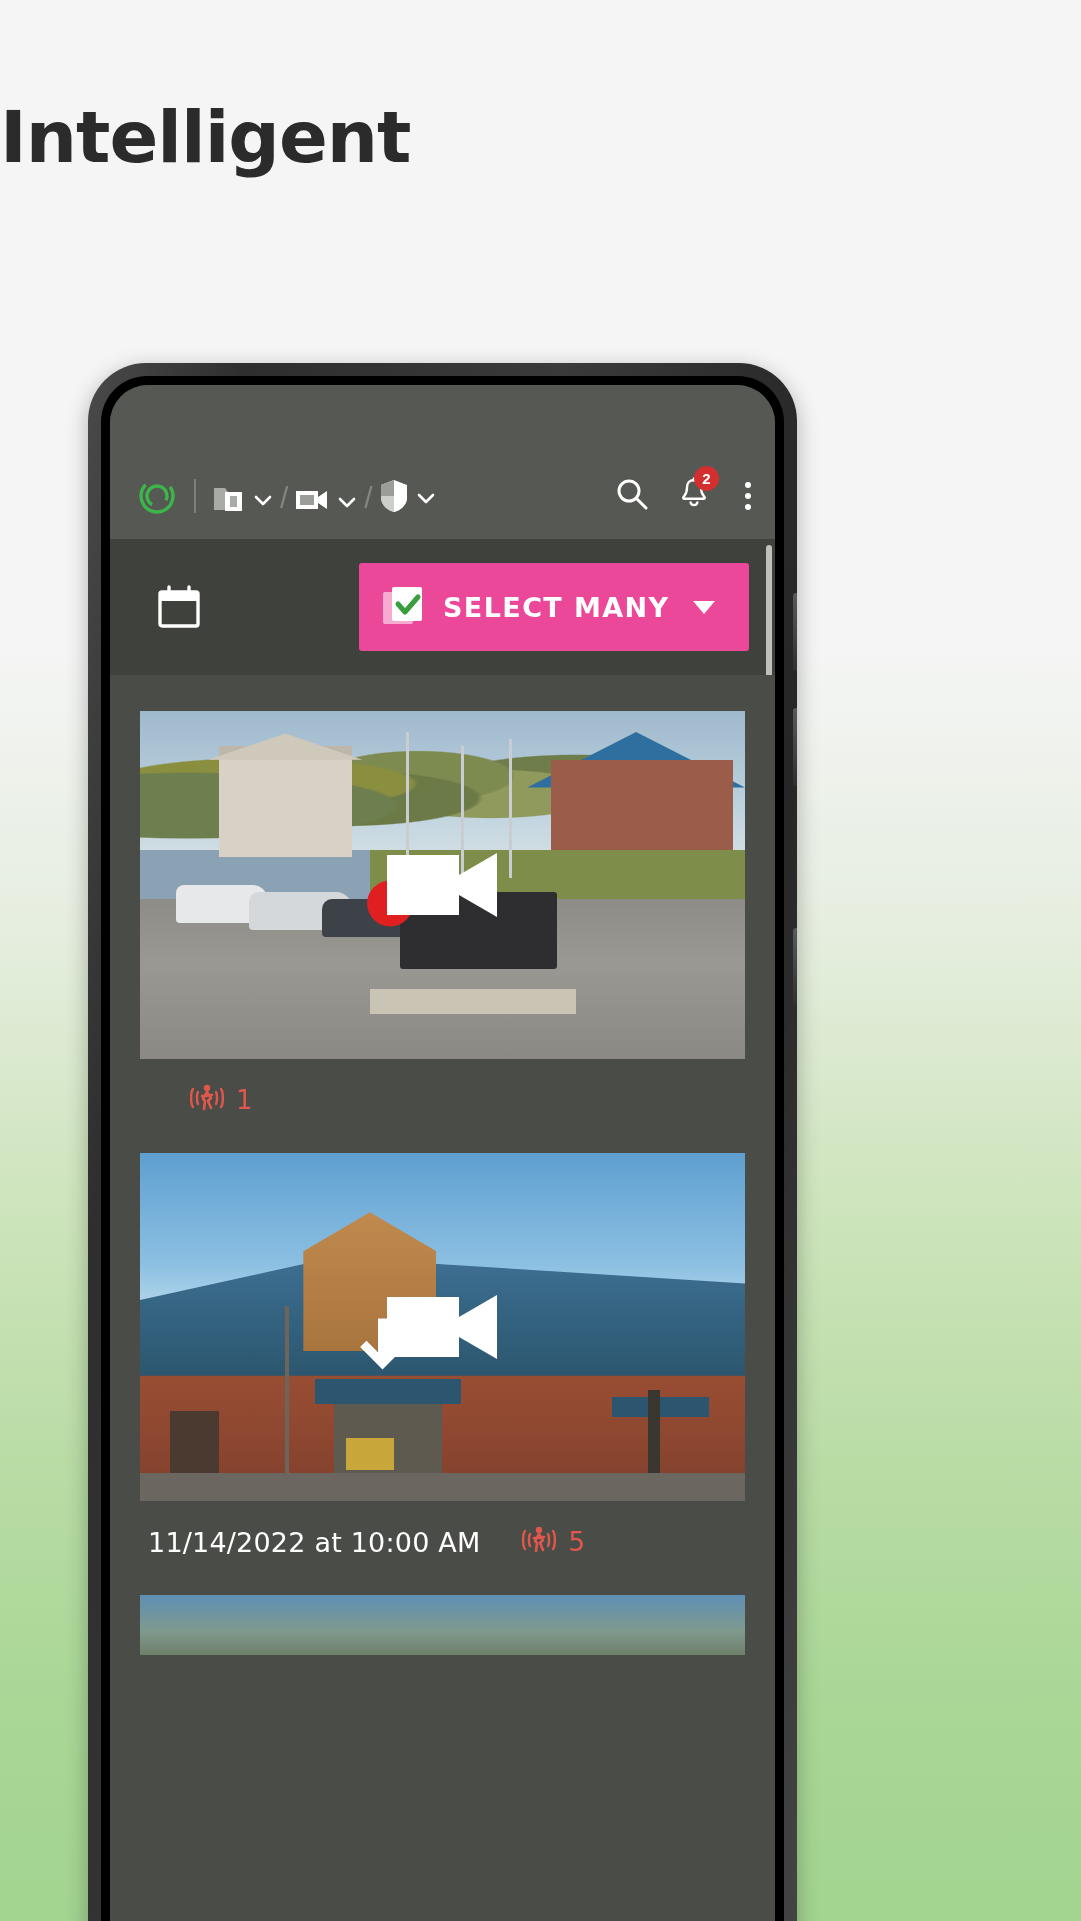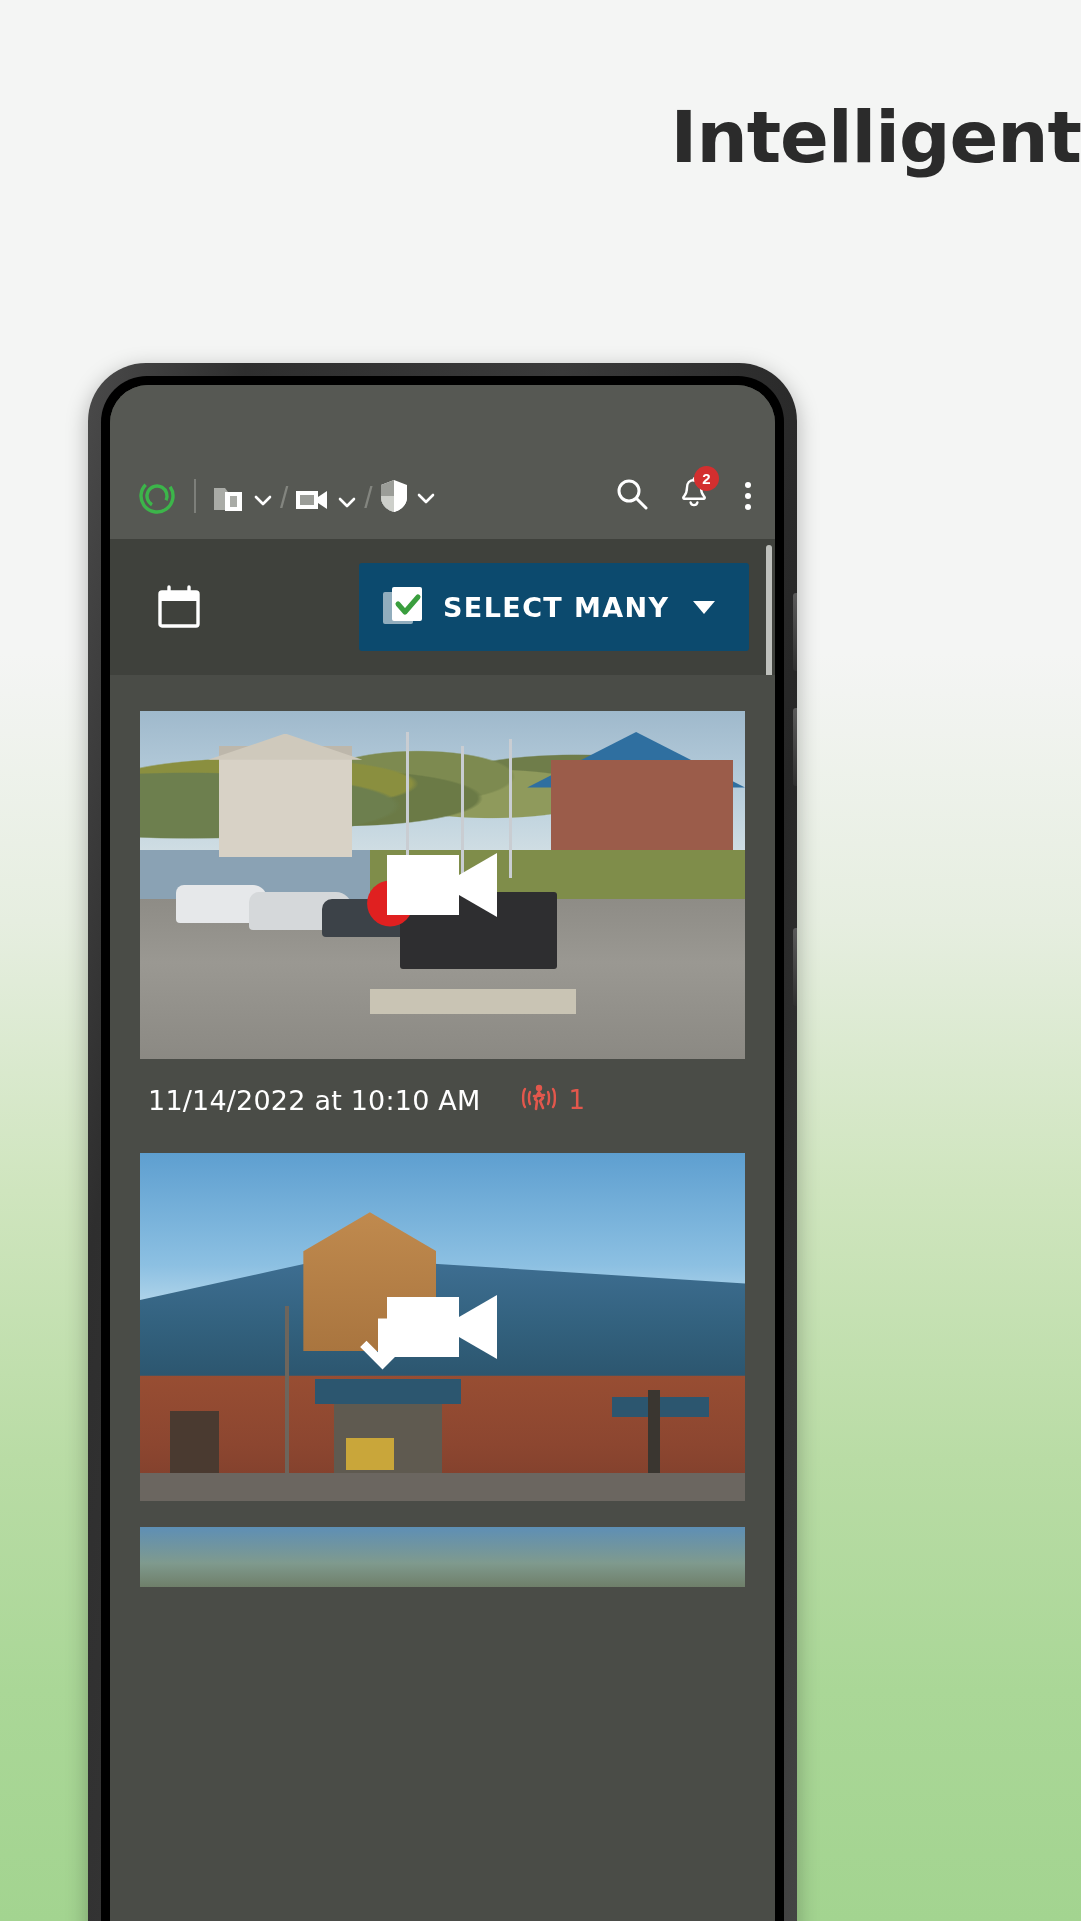--- a/index.html
+++ b/index.html
@@ -6,21 +6,21 @@
   html,body { width:1081px; height:1921px; overflow:hidden; }
   body {
     font-family:"Liberation Sans", sans-serif;
     background:linear-gradient(180deg,#f4f5f4 0%,#f4f5f4 34%,#e6eee0 48%,#cfe5be 62%,#b9dca5 76%,#aad797 88%,#a3d490 100%);
     position:relative;
   }
 
   
   .headline {
     position:absolute; top:95px; left:0; width:1081px;
-    text-align:right; color:#2b2b2b;
+    text-align:left; color:#2b2b2b;
     font-size:72px; line-height:84px; font-weight:bold;
     letter-spacing:-1px;
     font-family:"DejaVu Sans", sans-serif;
   }
 
   
   .phone {
     position:absolute; left:88px; top:363px;
     width:709px; height:1600px;
     border-radius:58px 58px 0 0;
@@ -87,21 +87,21 @@
 
   
   .filterbar {
     position:absolute; top:154px; left:0; width:100%; height:136px;
     background:#3f413c;
     display:flex; align-items:center; justify-content:space-between;
     padding:0 26px;
   }
   .cal-btn { width:46px; height:46px; margin-left:20px; }
   .select-many {
-    background:#0c4a6e; border:none; border-radius:3px;
+    background:#ec4899; border:none; border-radius:3px;
     height:88px; min-width:390px;
     display:flex; align-items:center; gap:18px;
     padding:0 20px 0 22px; cursor:pointer;
   }
   .select-many .label {
     color:#ffffff; font-size:27px; font-weight:bold;
     letter-spacing:1.4px;
     font-family:"DejaVu Sans", sans-serif;
   }
   .caret-down {
@@ -383,21 +383,20 @@
             <div class="rec-dot"></div>
             <span class="play-overlay">
               <svg viewBox="0 0 116 80" width="116" height="80">
                 <rect x="2" y="10" width="72" height="60" fill="#ffffff"></rect>
                 <rect x="16" y="24" width="44" height="32" fill="none" stroke="#4a4c47" stroke-width="0"></rect>
                 <path d="M74 30l38-22v64L74 50z" fill="#ffffff"></path>
               </svg>
             </span>
           </div>
           <div class="meta">
-            <span class="ts">11/14/2022 at 10:10 AM</span>
             <span class="motion">
               <span class="ico">
                 <svg viewBox="0 0 38 34" width="38" height="34">
                   <path d="M5 8C2.5 11 2.5 23 5 26M10 11c-1.4 2-1.4 10 0 12" fill="none" stroke="#e2574c" stroke-width="2.4" stroke-linecap="round"></path>
                   <path d="M33 8c2.5 3 2.5 15 0 18M28 11c1.4 2 1.4 10 0 12" fill="none" stroke="#e2574c" stroke-width="2.4" stroke-linecap="round"></path>
                   <circle cx="19" cy="7" r="3.2" fill="#e2574c"></circle>
                   <path d="M19 11l-4 7 2 2-1 8M19 11l4 6-3 3 3 7M14 15l10-1" fill="none" stroke="#e2574c" stroke-width="2.6" stroke-linecap="round" stroke-linejoin="round"></path>
                 </svg>
               </span>
               <span class="cnt">1</span>
@@ -426,20 +425,34 @@
                 <rect x="2" y="10" width="72" height="60" fill="#ffffff"></rect>
                 <path d="M74 30l38-22v64L74 50z" fill="#ffffff"></path>
               </svg>
             </span>
             <span class="dl-arrow">
               <svg viewBox="0 0 56 62" width="56" height="62">
                 <path d="M28 6v34M12 30l16 16 16-16" fill="none" stroke="#ffffff" stroke-width="9" stroke-linecap="square" stroke-linejoin="miter"></path>
               </svg>
             </span>
           </div>
+          <div class="meta">
+            <span class="ts">11/14/2022 at 10:00 AM</span>
+            <span class="motion">
+              <span class="ico">
+                <svg viewBox="0 0 38 34" width="38" height="34">
+                  <path d="M5 8C2.5 11 2.5 23 5 26M10 11c-1.4 2-1.4 10 0 12" fill="none" stroke="#e2574c" stroke-width="2.4" stroke-linecap="round"></path>
+                  <path d="M33 8c2.5 3 2.5 15 0 18M28 11c1.4 2 1.4 10 0 12" fill="none" stroke="#e2574c" stroke-width="2.4" stroke-linecap="round"></path>
+                  <circle cx="19" cy="7" r="3.2" fill="#e2574c"></circle>
+                  <path d="M19 11l-4 7 2 2-1 8M19 11l4 6-3 3 3 7M14 15l10-1" fill="none" stroke="#e2574c" stroke-width="2.6" stroke-linecap="round" stroke-linejoin="round"></path>
+                </svg>
+              </span>
+              <span class="cnt">5</span>
+            </span>
+          </div>
         </div>
 
         <div class="event partial">
           <div class="thumb">
             <div class="scene3"></div>
           </div>
         </div>
 
       </div>
     </div>

